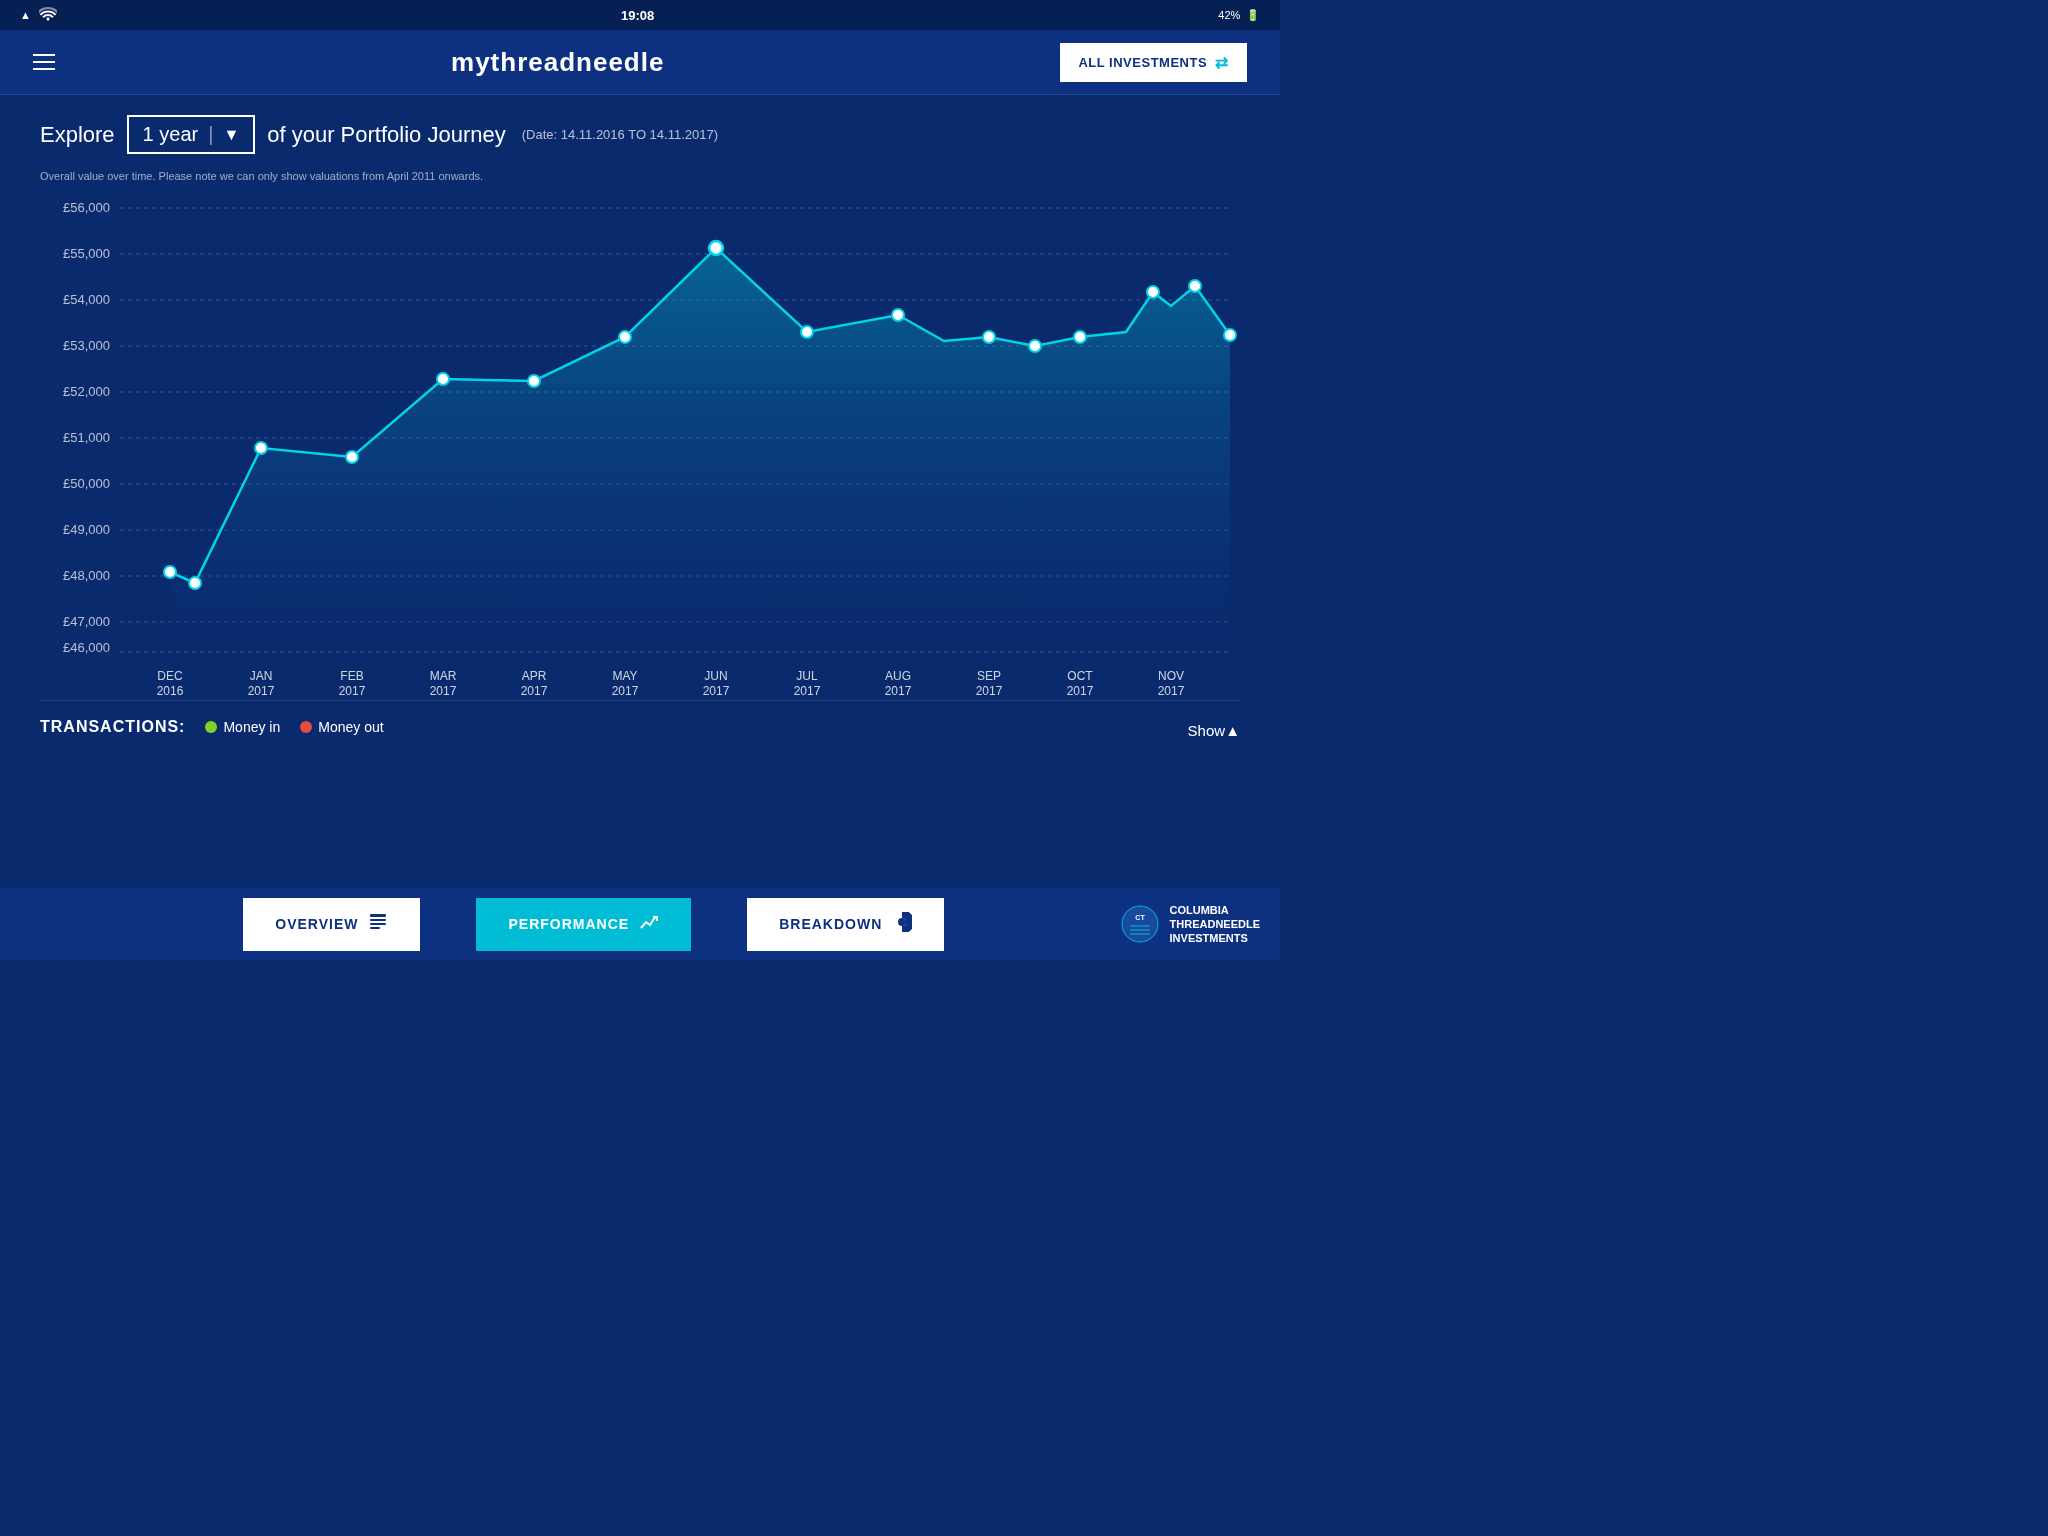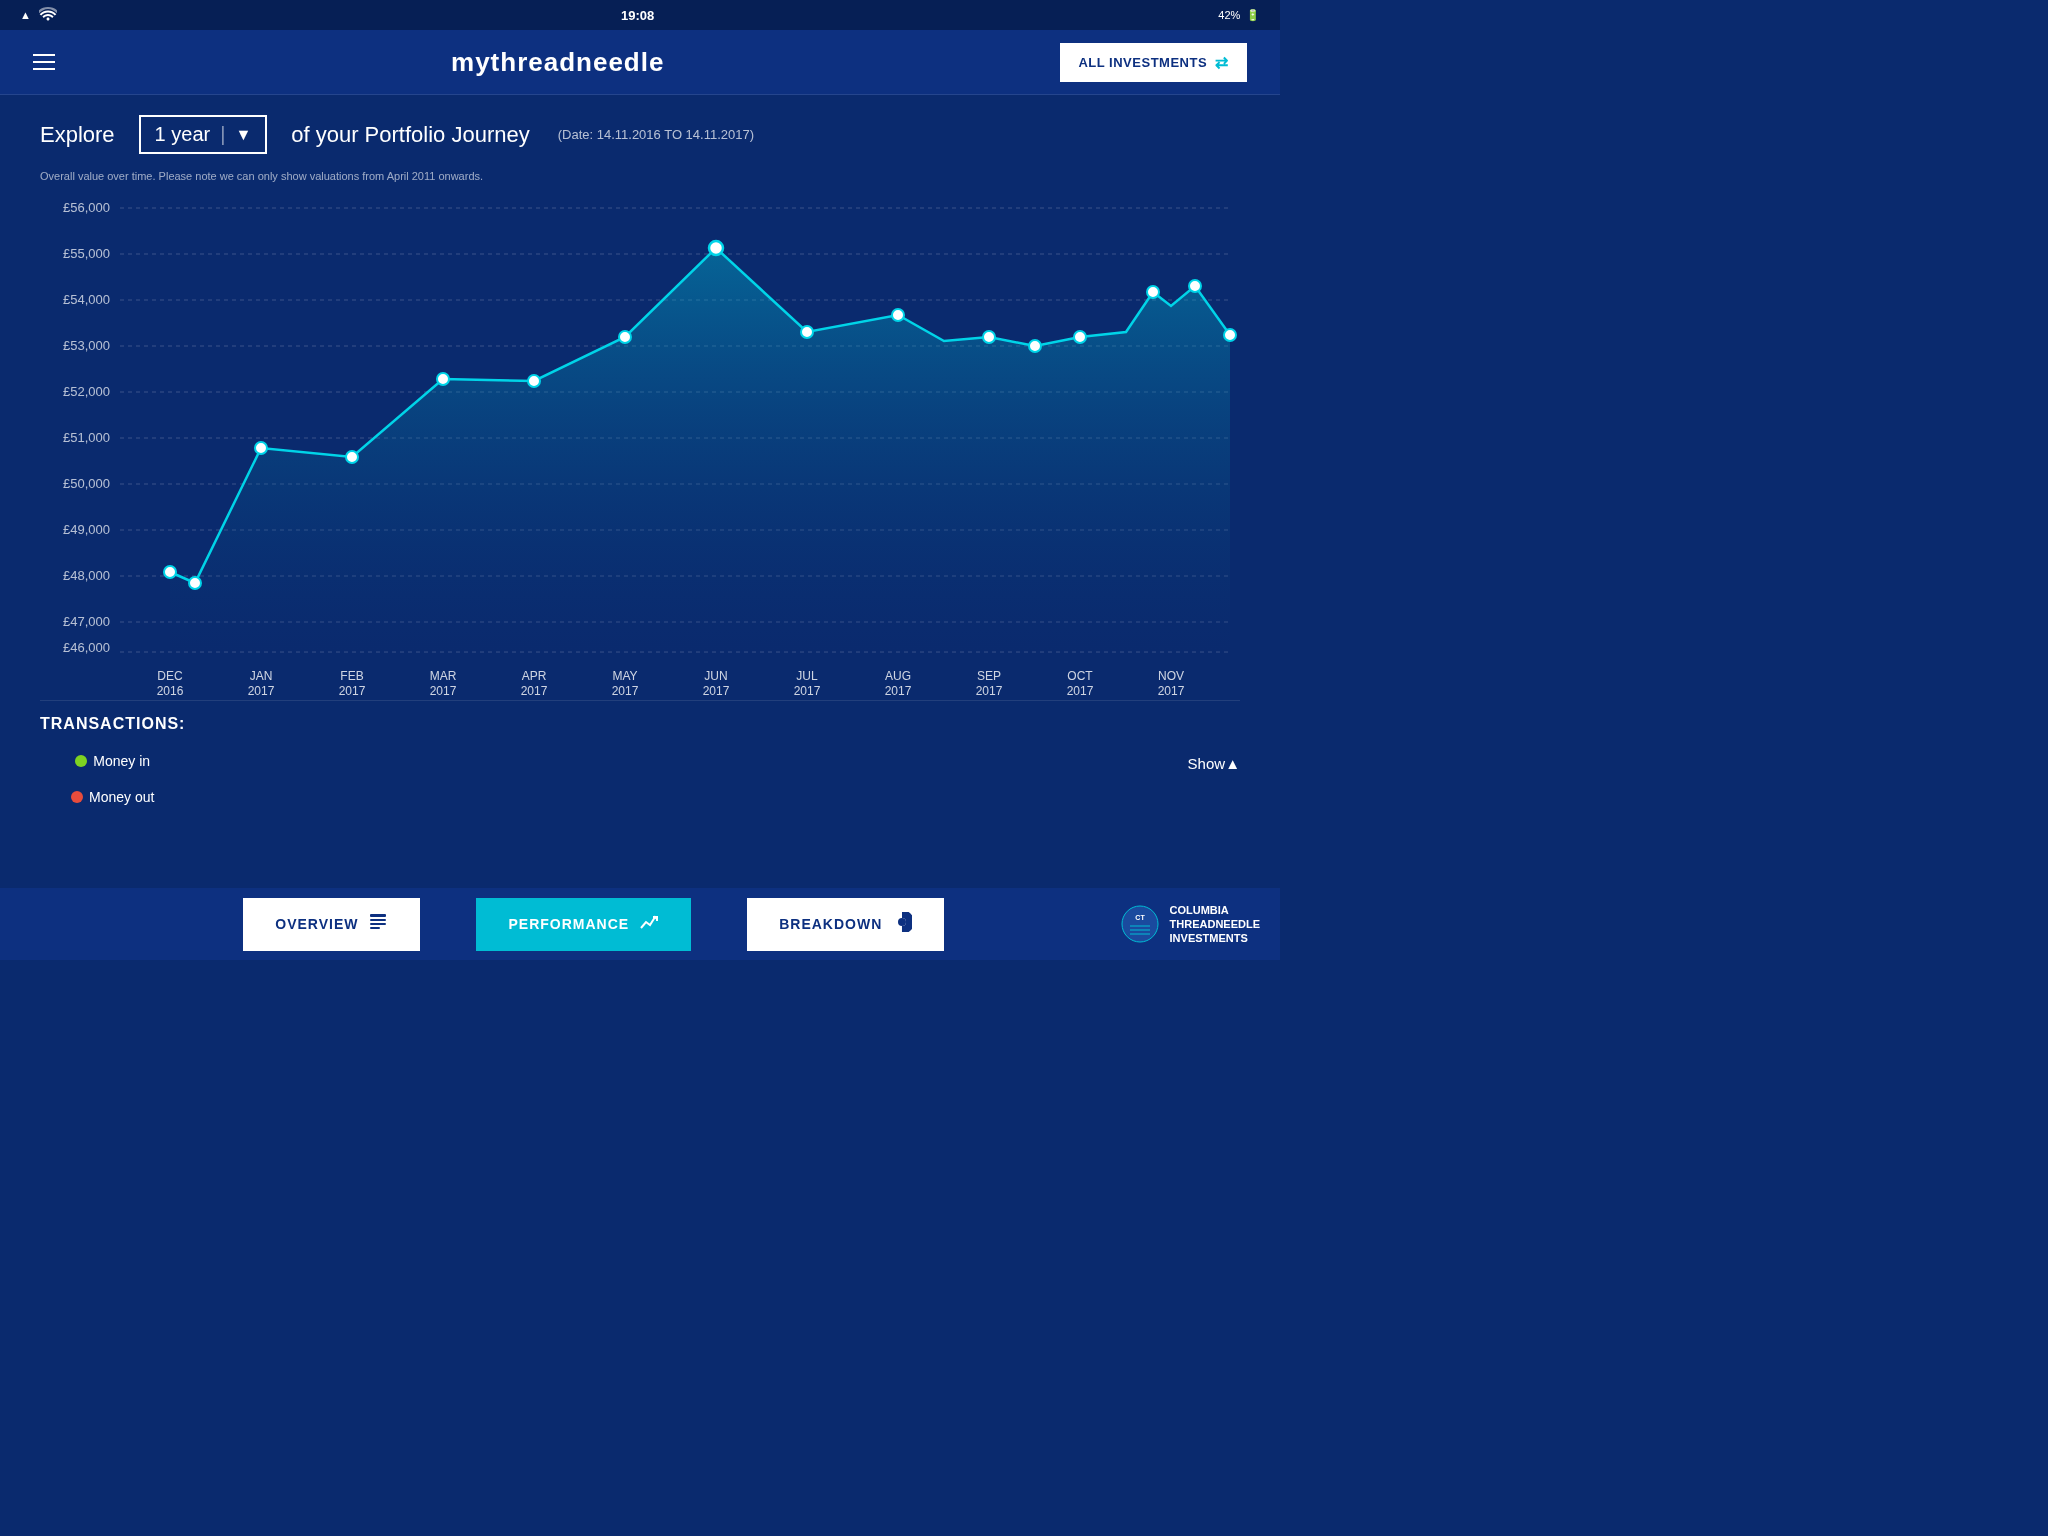--- a/index.html
+++ b/index.html
@@ -67,21 +67,21 @@
     
     .main {
       padding: 20px 40px 10px 40px;
       background: #0a2a6e;
     }
 
     
     .explore-row {
       display: flex;
       align-items: center;
-      gap: 24px;
+      gap: 12px;
       margin-bottom: 16px;
       font-size: 22px;
       color: white;
     }
     .explore-label { font-size: 22px; }
     .year-select {
       border: 2px solid white;
       background: transparent;
       color: white;
       padding: 6px 14px;
@@ -120,21 +120,20 @@
       display: flex;
       align-items: center;
       justify-content: space-between;
       padding: 14px 0 10px 0;
       border-top: 1px solid rgba(255,255,255,0.1);
     }
     .transactions-left {
       display: flex;
       align-items: center;
       gap: 20px;
-      flex-direction: column;
     }
     .transactions-label {
       font-size: 16px;
       font-weight: bold;
       letter-spacing: 1px;
     }
     .legend-item {
       display: flex;
       align-items: center;
       gap: 6px;

